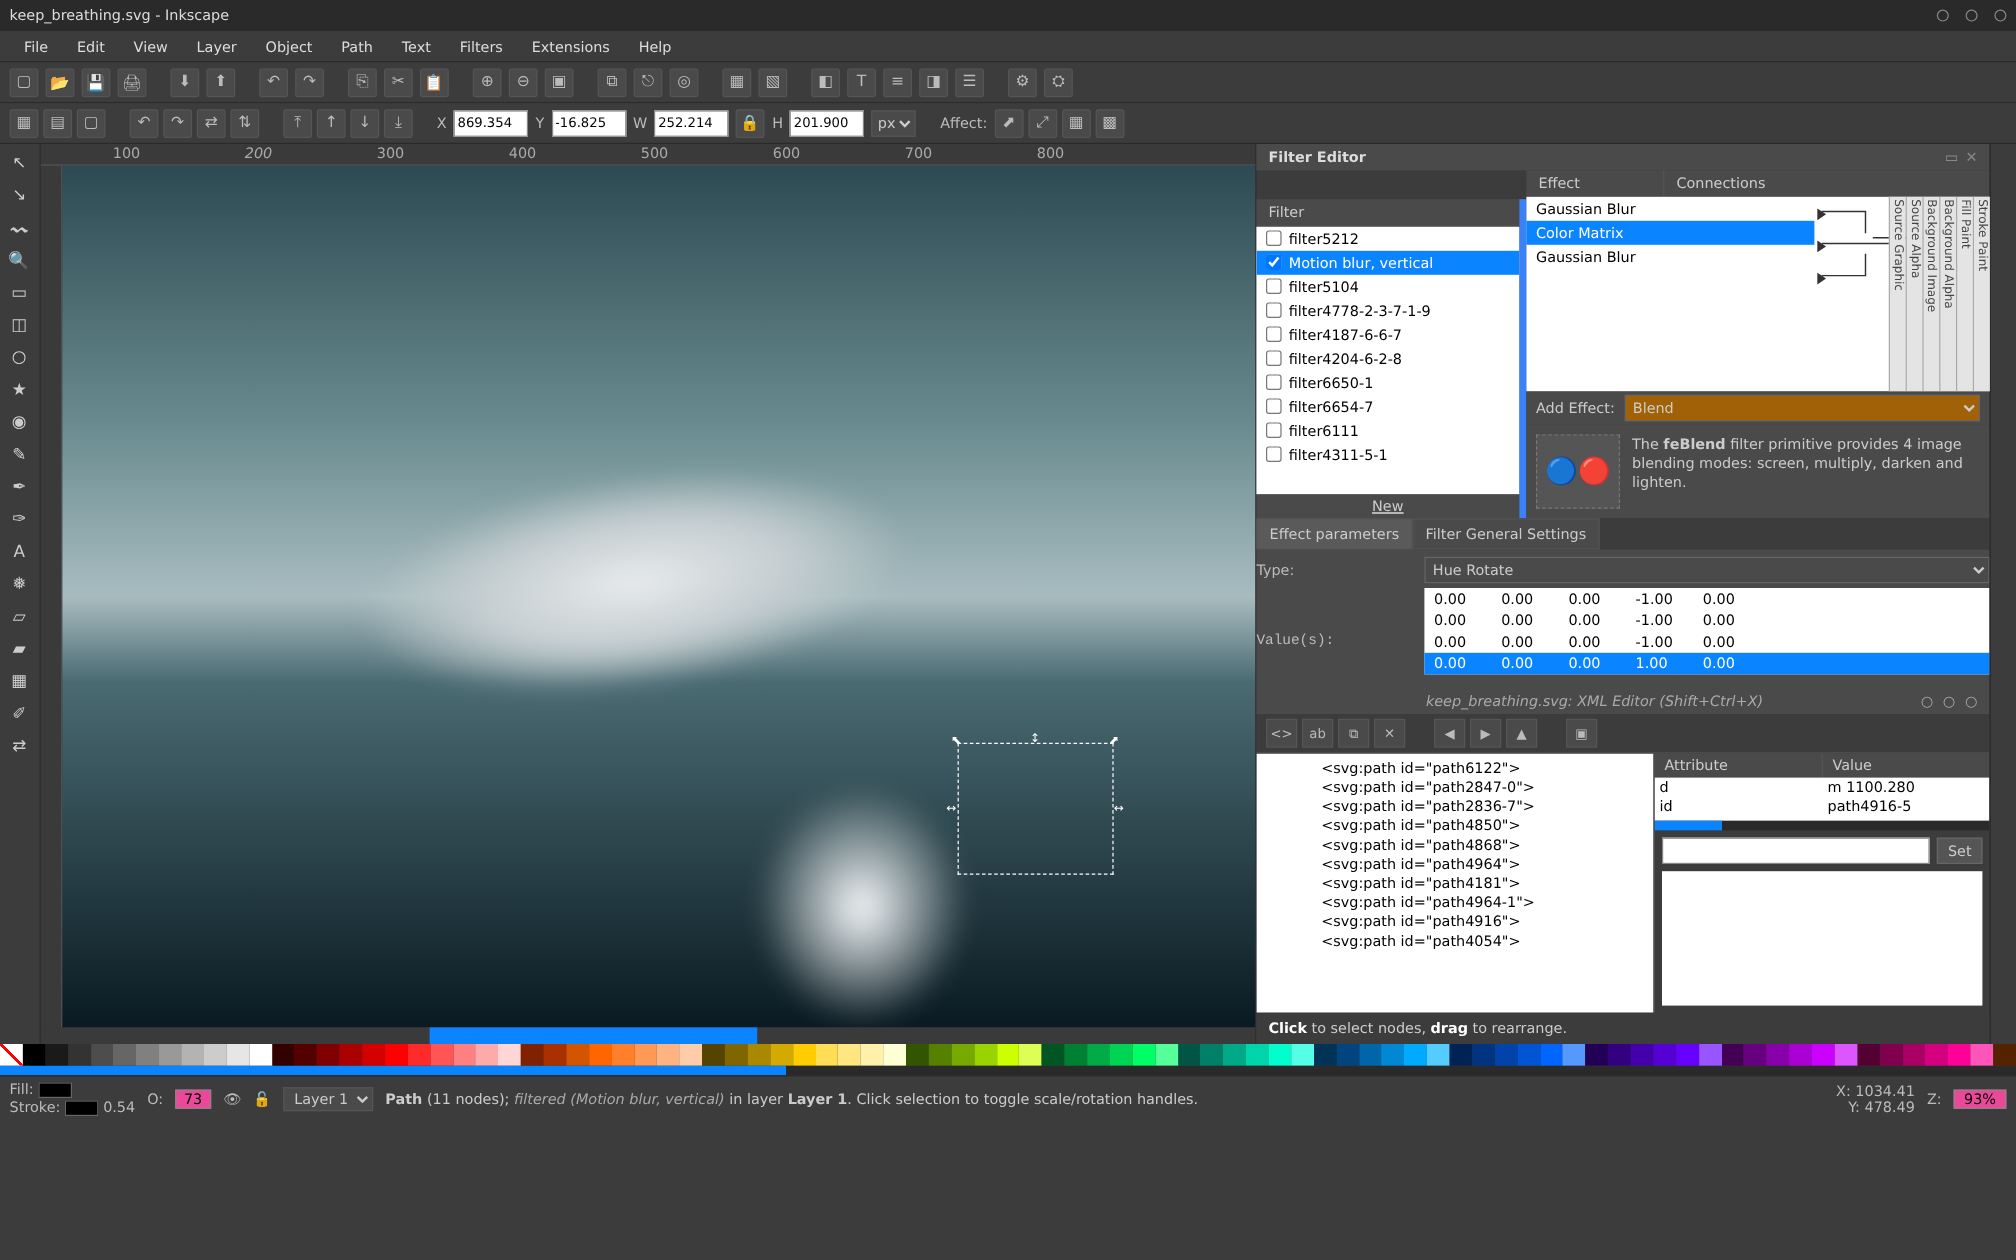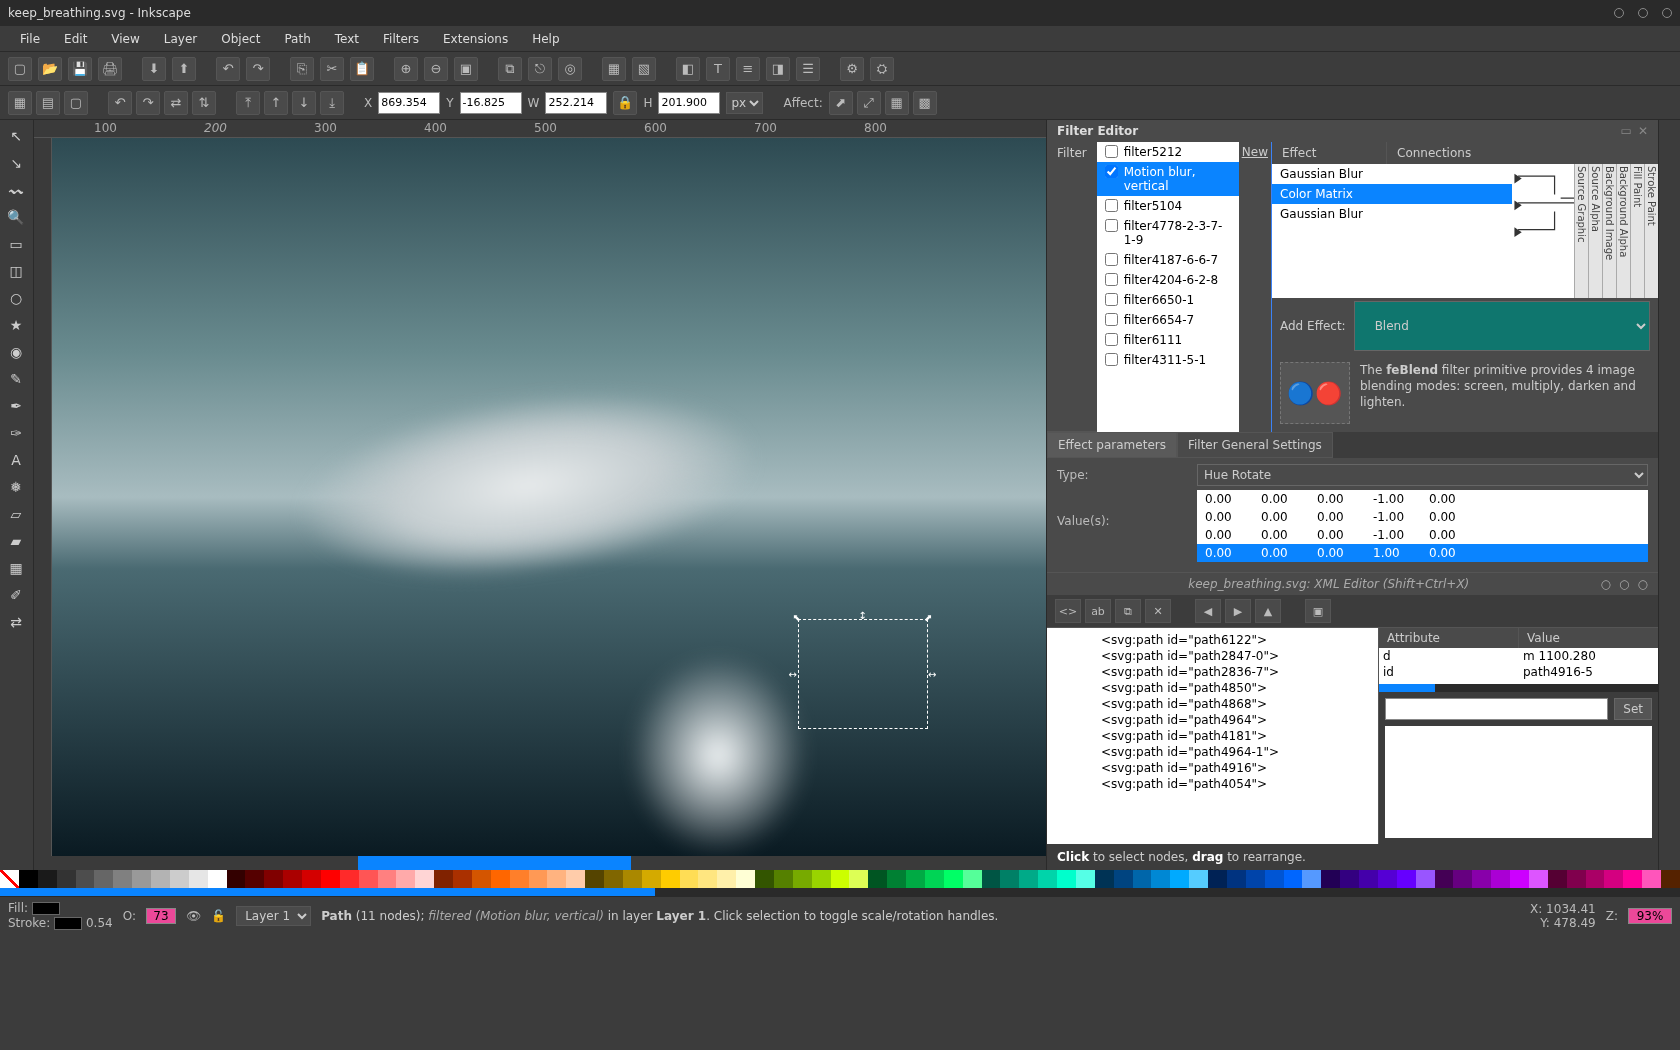--- a/index.html
+++ b/index.html
@@ -46,21 +46,21 @@
 .scroll-h { height:14px; background:#3a3a3a; display:flex; }
 .scroll-h .thumb { background:#0a84ff; height:100%; }
 
 
 .right-panels { width: 612px; background: #3c3c3c; display:flex; flex-direction:column; border-left:1px solid #2a2a2a; }
 .panel-title { background:#4a4a4a; padding:4px 10px; font-weight:bold; color:#ddd; display:flex; align-items:center; }
 .panel-title .pctrl { margin-left:auto; display:flex; gap:6px; }
 .panel-title .pctrl span { cursor:pointer; color:#888; }
 
 .filter-editor { display:flex; height: 290px; }
-.filter-list-col { width: 225px; display:flex; flex-direction:row; border-right:1px solid #3b82f6; }
+.filter-list-col { width: 225px; display:flex; flex-direction:column; border-right:6px solid #3b82f6;margin-top:24px; }
 .col-header { background:#4a4a4a; padding:4px 10px; color:#ccc; border-bottom:1px solid #555; }
 .filter-list { flex:1; background:#fff; color:#000; overflow-y:auto; }
 .filter-list .fitem { padding:3px 8px; display:flex; align-items:flex-start; gap:6px; cursor:pointer; }
 .filter-list .fitem input[type=checkbox]{ width:13px; height:13px; }
 .filter-list .fitem.selected { background:#0a84ff; color:#fff; }
 .new-btn { text-align:center; padding:3px; background:#4a4a4a; cursor:pointer; text-decoration:underline; }
 
 .effect-col { flex:1; display:flex; flex-direction:column; }
 .effect-header-row { display:flex; background:#4a4a4a; }
 .effect-header-row .eh { padding:4px 10px; color:#ccc; }
@@ -68,31 +68,31 @@
 .effect-canvas { flex:1; background:#fff; color:#000; position:relative; display:flex; }
 .effect-list { width: 240px; }
 .effect-list .eitem { padding:3px 8px; cursor:pointer; }
 .effect-list .eitem.selected { background:#0a84ff; color:#fff; }
 .conn-area { flex:1; position:relative; }
 .conn-area svg { position:absolute; inset:0; }
 .src-labels { position:absolute; right:0; top:0; bottom:0; display:flex; }
 .src-labels span { writing-mode: vertical-rl; font-size:10px; padding:2px 1px; border-left:1px solid #aaa; background:#e4e4e4; color:#444; }
 
 .add-effect-row { display:flex; align-items:center; background:#4a4a4a; padding:3px 8px; gap:8px; }
-.add-effect-row select { flex:1; background:#0f766e; color:#ccc; border:1px solid #666; padding:16px; }
+.add-effect-row select { flex:1; background:#a16207; color:#ccc; border:1px solid #666; padding:2px; }
 
 .effect-desc { display:flex; gap:10px; padding:8px; background:#4a4a4a; align-items:flex-start; }
 .effect-desc .preview { width:70px; height:62px; border:1px dashed #777; background:#555; display:flex; align-items:center; justify-content:center; font-size:22px; }
 .effect-desc .desc-text { flex:1; color:#ccc; line-height:1.35; }
 
 
 .params-tabs { display:flex; background:#3c3c3c; }
 .params-tabs .tab { padding:5px 10px; background:#4a4a4a; border:1px solid #555; cursor:pointer; }
 .params-tabs .tab.active { background:#5a5a5a; }
-.params-body { background:#4a4a4a; padding:6px 10px; }
+.params-body { background:#4a4a4a; padding:6px 0; }
 .params-body .prow { display:flex; align-items:center; margin-bottom:4px; gap:10px; }
 .params-body .prow label { width:130px; color:#bbb; }
 .params-body select { flex:1; background:#4a4a4a; color:#ccc; border:1px solid #666; padding:2px; }
 .matrix-values { background:#fff; color:#000; font-family:monospace; font-size:12px; }
 .matrix-values .mrow { padding:2px 8px; display:flex; gap:14px; }
 .matrix-values .mrow.sel { background:#0a84ff; color:#fff; }
 
 
 .xml-panel { flex:1; display:flex; flex-direction:column; border-top:1px solid #555; }
 .xml-title { background:#4a4a4a; padding:4px 10px; color:#aaa; text-align:center; font-style:italic; display:flex; }
@@ -389,21 +389,21 @@
     <div class="params-tabs">
       <div class="tab active">Effect parameters</div>
       <div class="tab">Filter General Settings</div>
     </div>
     <div class="params-body">
       <div class="prow">
         <label>Type:</label>
         <select><option>Hue Rotate</option></select>
       </div>
       <div class="prow" style="align-items:flex-start;">
-        <label style="margin-top:24px;">Value(s):</label>
+        <label style="margin-top:37px;font-family:Liberation Mono, monospace;">Value(s):</label>
         <div class="matrix-values" id="matrix" style="flex:1;">
             <div class="mrow">
               <span style="min-width: 42px;">0.00</span>
               <span style="min-width: 42px;">0.00</span>
               <span style="min-width: 42px;">0.00</span>
               <span style="min-width: 42px;">-1.00</span>
               <span style="min-width: 42px;">0.00</span>
             </div>
             <div class="mrow">
               <span style="min-width: 42px;">0.00</span>

